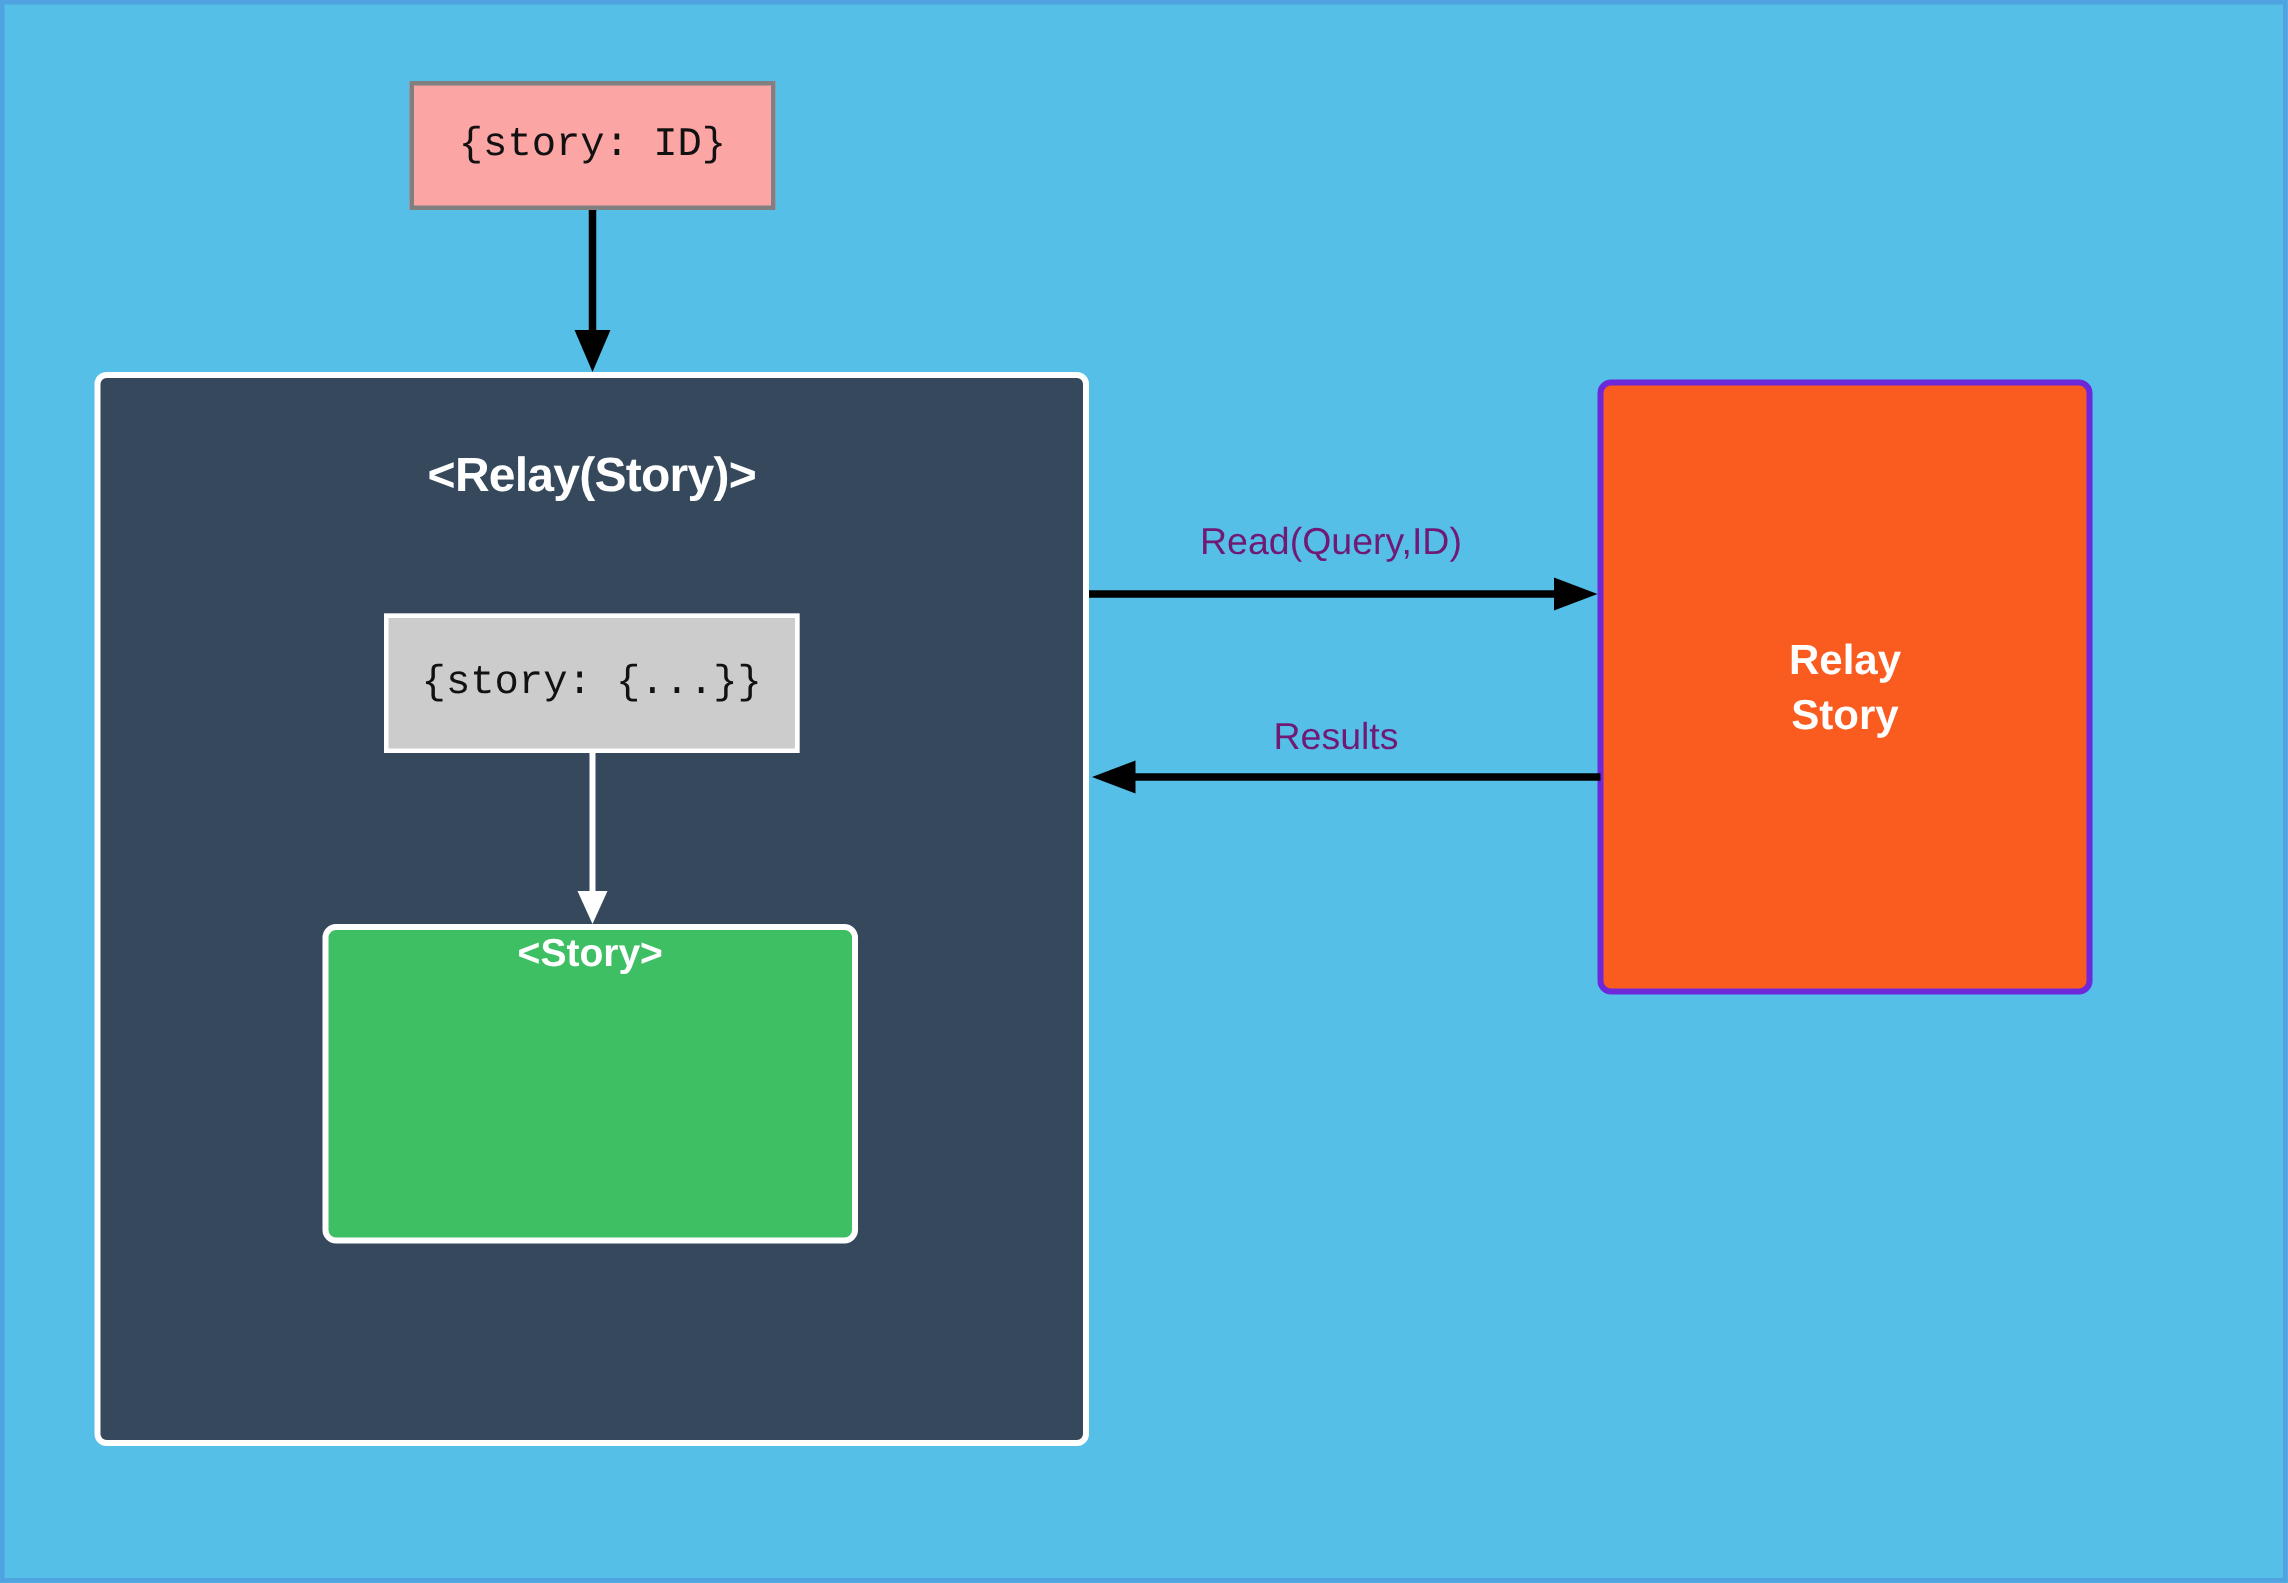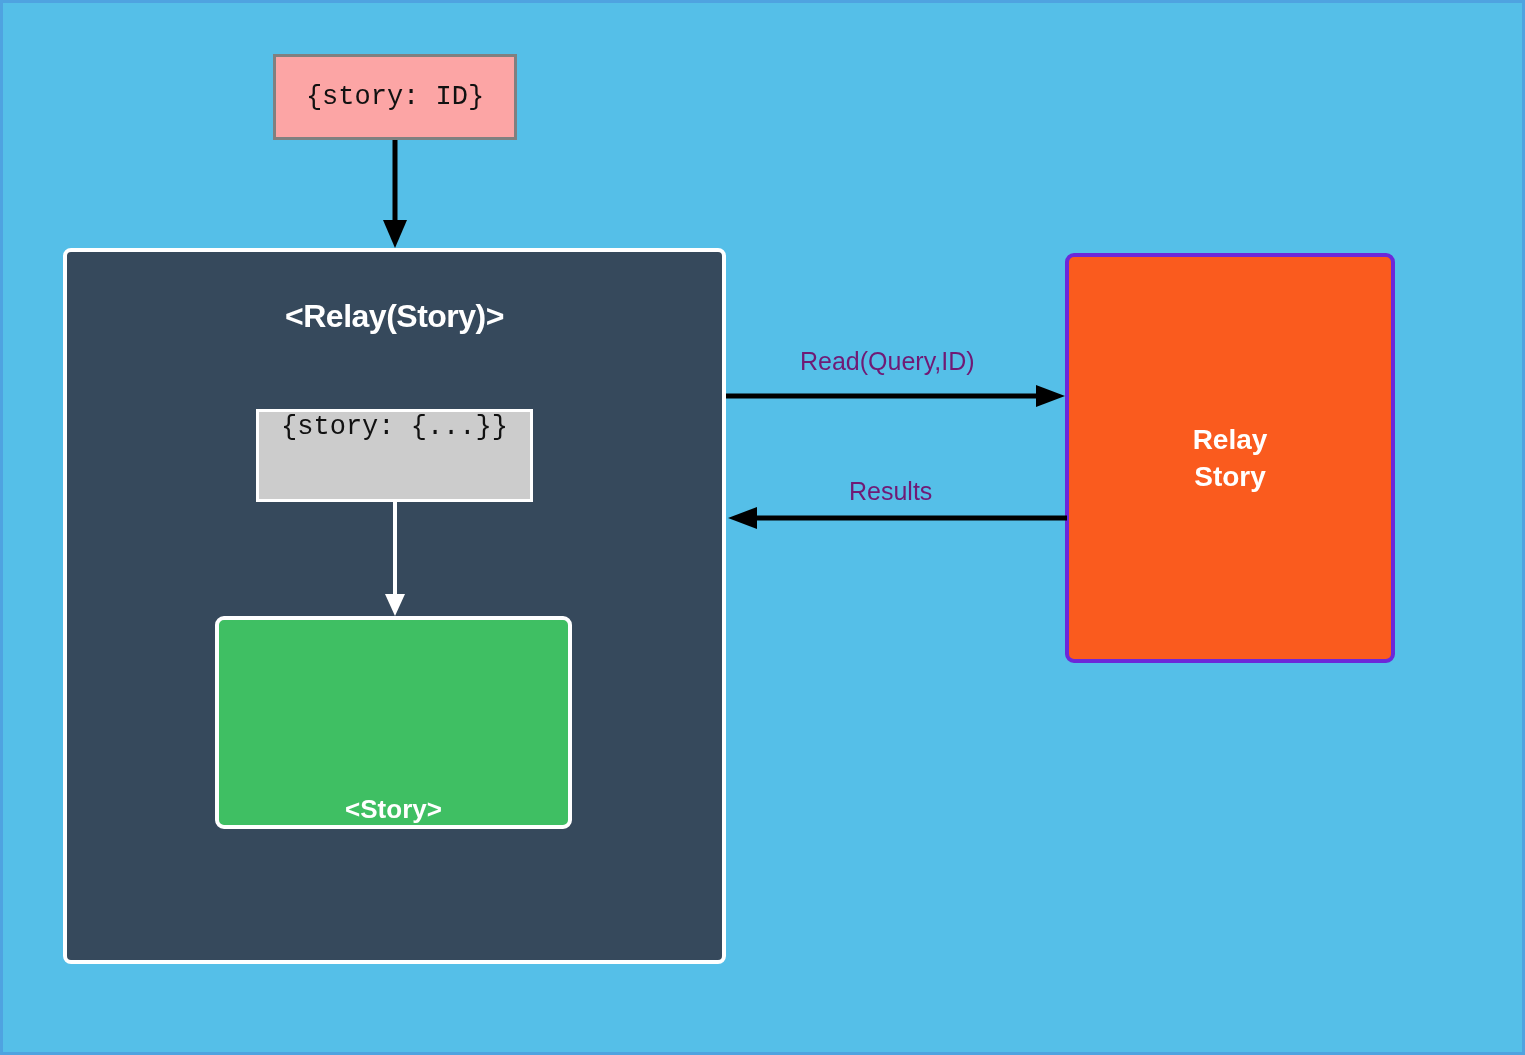--- a/index.html
+++ b/index.html
@@ -74,37 +74,37 @@
   .props-box-inner {
     position: absolute;
     left: 253px;
     top: 406px;
     width: 277px;
     height: 93px;
     background: #CCCCCC;
     border: 3px solid #FFFFFF;
     box-sizing: border-box;
     display: flex;
-    align-items: flex-start;
+    align-items: center;
     justify-content: center;
   }
 
   
   .story-box {
     position: absolute;
     left: 212px;
     top: 613px;
     width: 357px;
     height: 213px;
     background: #3FBF63;
     border: 4px solid #FFFFFF;
     border-radius: 9px;
     box-sizing: border-box;
     display: flex;
-    align-items: flex-end;
+    align-items: flex-start;
     justify-content: center;
   }
   .story-label {
     color: #FFFFFF;
     font-size: 26px;
     font-weight: bold;
   }
 
   
   .store-box {

